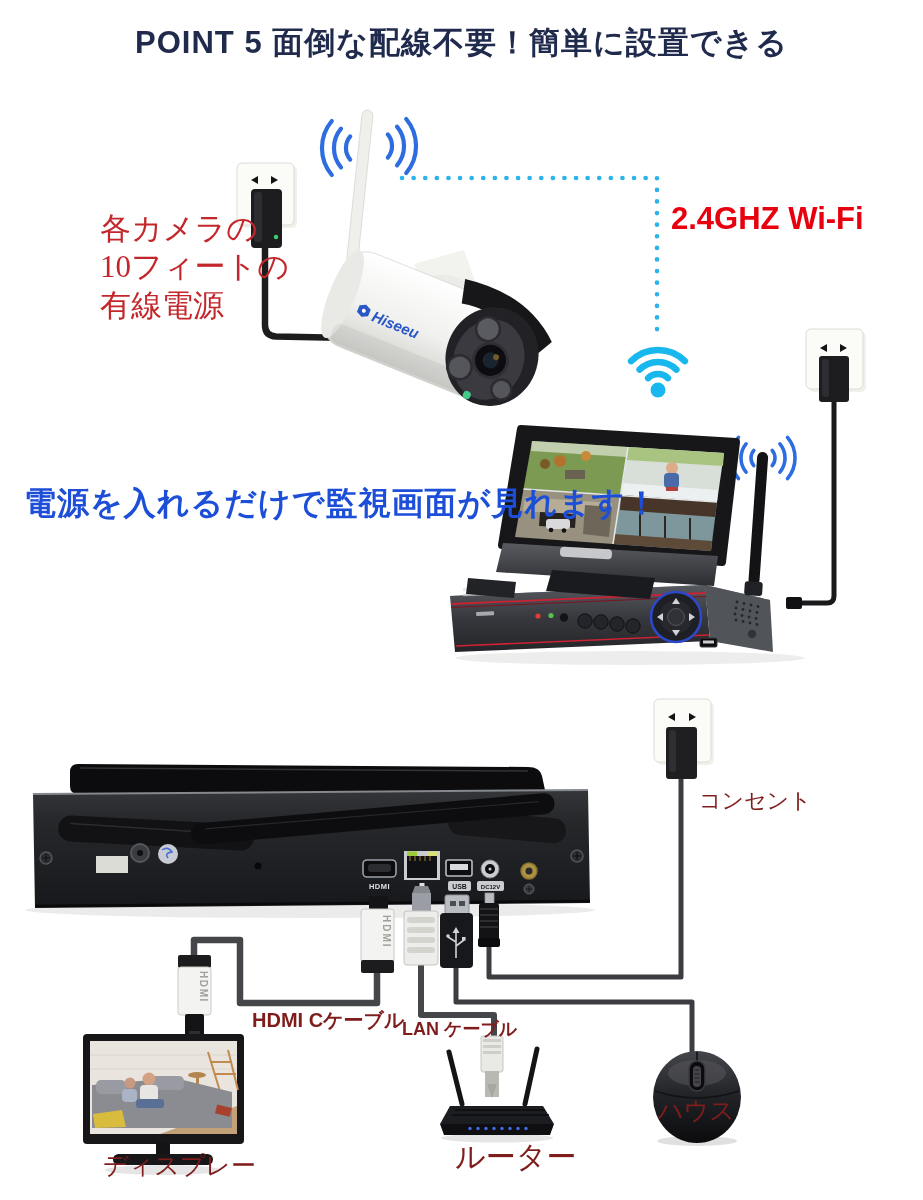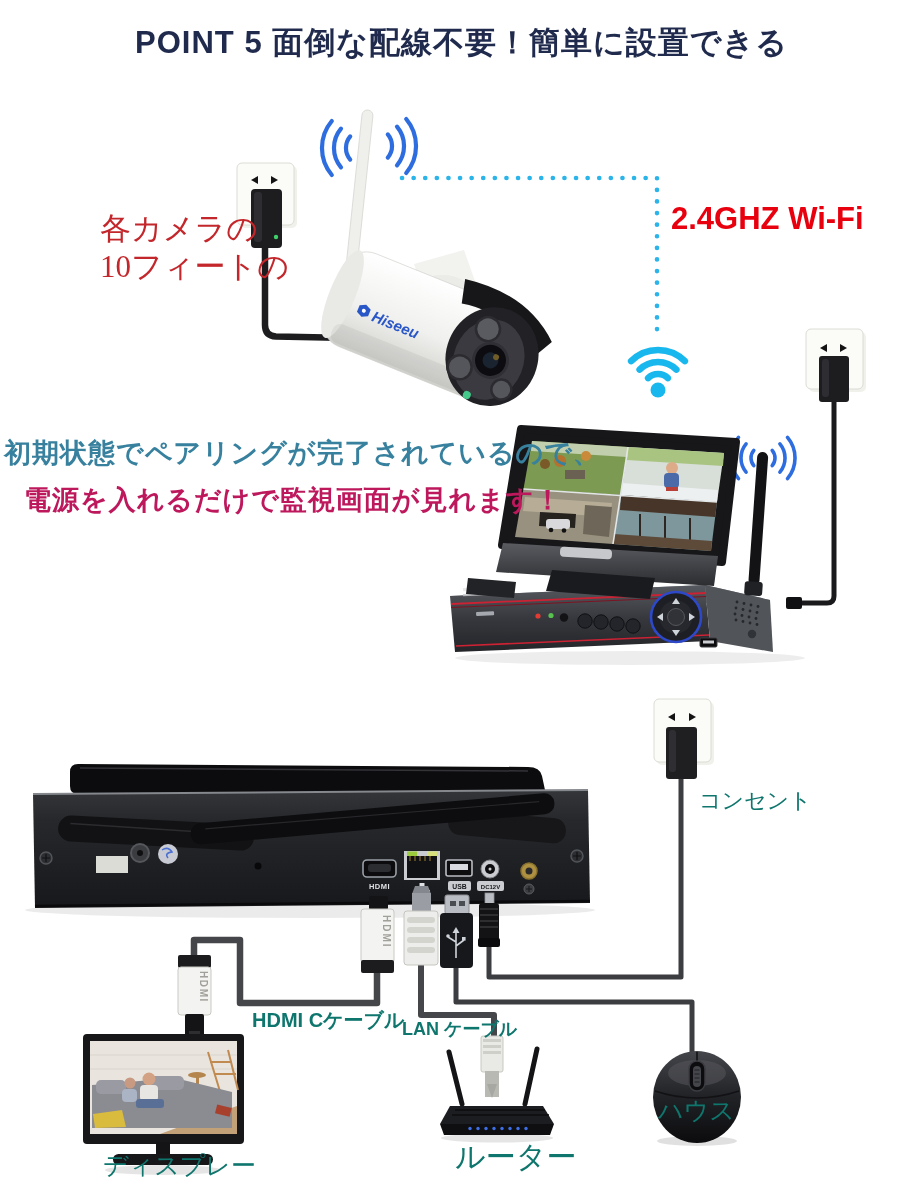--- a/index.html
+++ b/index.html
@@ -6,22 +6,22 @@
   .canvas{position:relative;width:923px;height:1200px;background:#ffffff;overflow:hidden;
           font-family:"Liberation Sans","DejaVu Sans",sans-serif;}
   .art{position:absolute;left:0;top:0;}
   .lab{position:absolute;white-space:nowrap;}
   .title{left:0;right:0;top:22px;text-align:center;font-size:31px;font-weight:700;
          color:#1f2a4d;letter-spacing:1px;}
   .power-note{left:60px;top:210px;font-family:"Liberation Serif","DejaVu Serif",serif;
               font-size:31px;line-height:1.24;color:#c3272b;white-space:normal;width:200px;margin-left:40px;}
   .wifi-band{left:671px;top:201px;font-size:31px;font-weight:700;color:#e8000f;}
   .pair1{left:4px;top:435px;font-size:27px;font-weight:600;color:#37809e;letter-spacing:1px;}
-  .pair2{left:24px;top:482px;font-size:27px;font-weight:600;color:#be185d;letter-spacing:1px;}
-  .dev{color:#0f766e;font-weight:500;}
+  .pair2{left:24px;top:482px;font-size:32px;font-weight:600;color:#1d4ed8;letter-spacing:1px;}
+  .dev{color:#7f1d1d;font-weight:500;}
   .lbl-outlet{left:699px;top:786px;font-size:22px;}
   .lbl-hdmi{left:252px;top:1007px;font-size:20px;font-weight:700;}
   .lbl-lan{left:402px;top:1017px;font-size:18px;font-weight:600;}
   .lbl-display{left:103px;top:1149px;font-size:25px;}
   .lbl-router{left:455px;top:1137px;font-size:30px;}
   .lbl-mouse{left:658px;top:1094px;font-size:25px;}
 </style>
 </head>
 <body>
 
@@ -443,25 +443,25 @@
     <rect x="693" y="1066" width="8" height="21" rx="4" fill="#45464b"></rect>
     <path d="M694.5,1070 h5 M694.5,1074 h5 M694.5,1078 h5 M694.5,1082 h5" stroke="#202125" stroke-width="1"></path>
   </g>
 </svg>
 
 <div class="lab title">POINT 5  面倒な配線不要！簡単に設置できる</div>
 
 <div class="lab power-note">
   <div>各カメラの</div>
   <div>10フィートの</div>
+  <div>有線電源</div>
 </div>
 
 <div class="lab wifi-band">2.4GHZ Wi-Fi</div>
 
-<div class="lab pair1">初期状態でペアリングが完了されているので、</div>
 <div class="lab pair2">電源を入れるだけで監視画面が見れます！</div>
 
 <div class="lab dev lbl-outlet">コンセント</div>
 <div class="lab dev lbl-hdmi">HDMI Cケーブル</div>
 <div class="lab dev lbl-lan">LAN ケーブル</div>
 <div class="lab dev lbl-display">ディスプレー</div>
 <div class="lab dev lbl-router">ルーター</div>
 <div class="lab dev lbl-mouse">ハウス</div>
 
 </div>

